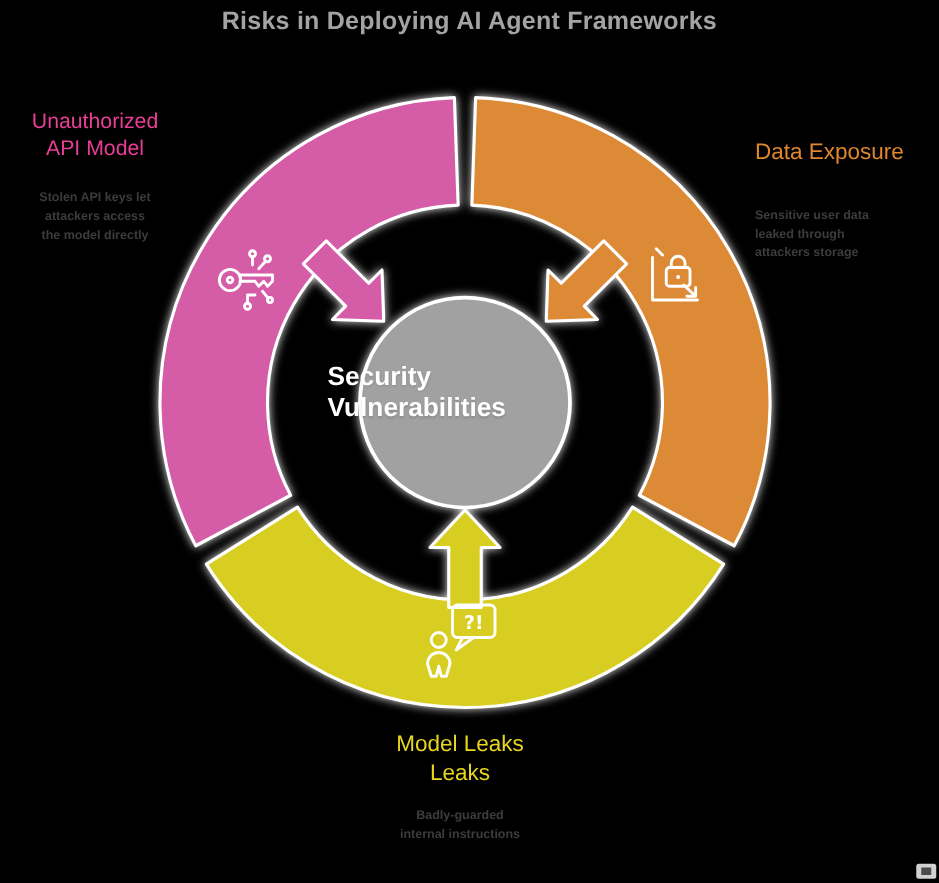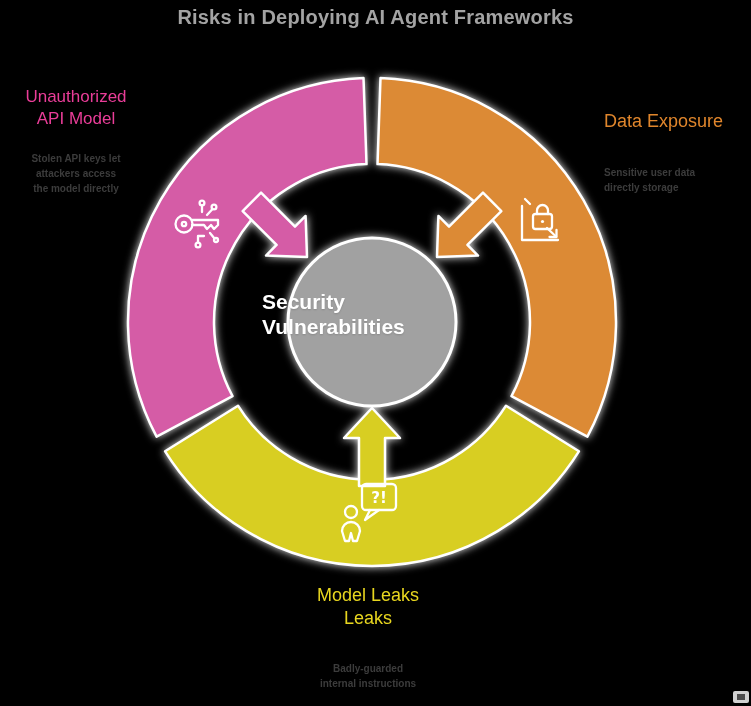--- a/index.html
+++ b/index.html
@@ -27,21 +27,21 @@
   .label .heading{font-weight:normal;font-size:17px;line-height:1.3;}
   .label .desc{font-size:10px;line-height:1.5;color:#3c3c3c;font-weight:bold;}
   .label-api{left:2px;top:86px;width:148px;text-align:center;}
   .label-api .heading{color:#ea3d98;}
   .label-api .desc{margin-top:21px;}
   .label-data{left:604px;top:110px;width:146px;text-align:left;}
   .label-data .heading{color:#e0862c;font-size:18px;}
   .label-data .desc{margin-top:32px;}
   .label-prompt{left:266px;top:584px;width:204px;text-align:center;}
   .label-prompt .heading{color:#e8d61f;font-size:18px;}
-  .label-prompt .desc{margin-top:30px;}
+  .label-prompt .desc{margin-top:14px;}
   .corner-mark{
     position:absolute;right:2px;bottom:3px;width:16px;height:12px;
     background:#e8e8e8;border-radius:2px;opacity:.9;
   }
   .corner-mark:after{
     content:"";position:absolute;left:4px;top:3px;width:8px;height:6px;
     background:#555;
   }
 </style>
 </head>
@@ -123,21 +123,22 @@
     <div>Stolen API keys let</div>
     <div>attackers access</div>
     <div>the model directly</div>
   </div>
 </div>
 
 <div class="label label-data">
   <div class="heading">Data Exposure</div>
   <div class="desc">
     <div>Sensitive user data</div>
-    <div>directly storage</div>
+    <div>leaked through</div>
+    <div>attackers storage</div>
   </div>
 </div>
 
 <div class="label label-prompt">
   <div class="heading">
     <div>Model Leaks</div>
     <div>Leaks</div>
   </div>
   <div class="desc">
     <div>Badly-guarded</div>

